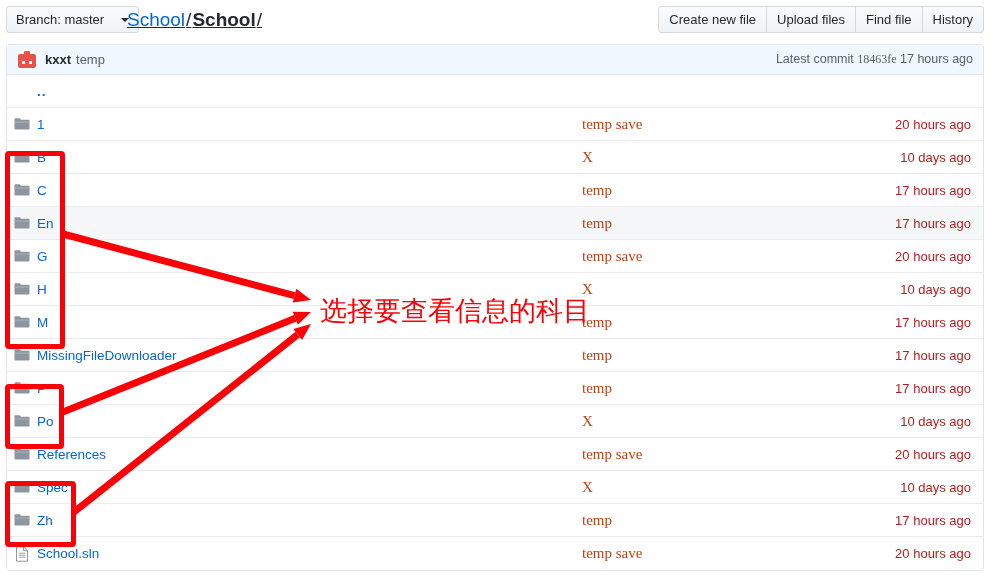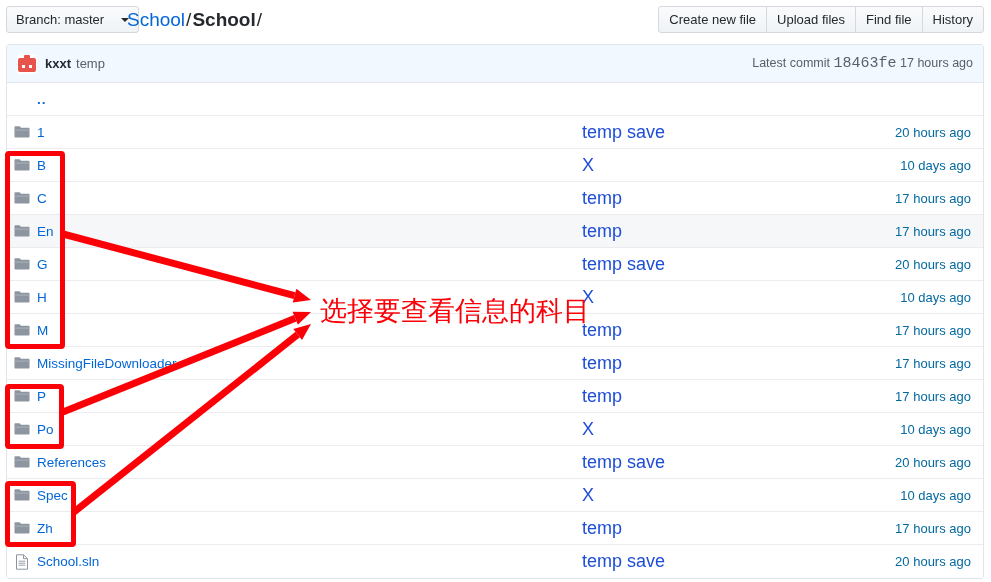--- a/index.html
+++ b/index.html
@@ -32,20 +32,21 @@
     border-left:4px solid transparent;
     border-right:4px solid transparent;
     border-top:4px solid #24292e;
     margin-left:2px;
   }
   .breadcrumb{
     position:absolute;left:127px;top:7px;
     font-size:19px;line-height:26px;
     color:#24292e;font-weight:400;
     white-space:nowrap;
+    text-decoration:underline;
   }
   .breadcrumb .link{color:#0366d6;cursor:pointer;}
   .breadcrumb .sep{color:#24292e;padding:0 1px;}
   .breadcrumb .cur{color:#24292e;font-weight:600;}
 
   .btn-group{
     position:absolute;right:7px;top:6px;
     display:flex;
     border:1px solid #d5d9dd;border-radius:3px;
     overflow:hidden;
@@ -64,21 +65,21 @@
   .btn-group .gbtn:last-child{border-right:none;}
 
   
   .table{
     position:absolute;left:6px;top:44px;width:978px;
     border:1px solid #e1e4e8;border-radius:3px;
     box-sizing:border-box;
     background:#fff;
   }
   .commit-bar{
-    height:38px;
+    height:30px;
     background:#f1f8ff;
     border-bottom:1px solid #e1e4e8;
     display:flex;align-items:center;
     padding:0 10px;
     box-sizing:border-box;
   }
   .avatar{
     width:20px;height:20px;flex:0 0 20px;
     border-radius:3px;
     position:relative;overflow:hidden;
@@ -97,22 +98,22 @@
     position:absolute;top:11px;width:3px;height:3px;background:#fff;
   }
   .avatar .eye.l{left:5px;}
   .avatar .eye.r{left:12px;}
   .commit-user{font-weight:700;font-size:13px;color:#24292e;cursor:pointer;}
   .commit-msg{font-size:13px;color:#586069;margin-left:5px;}
   .commit-right{
     margin-left:auto;font-size:12.5px;color:#586069;white-space:nowrap;
   }
   .commit-right .sha{
-    font-family:Liberation Mono, monospace;
-    font-size:15px;color:#586069;
+    font-family:Liberation Serif, serif;
+    font-size:12px;color:#586069;
   }
 
   
   .row{
     height:33px;
     display:flex;align-items:center;
     border-bottom:1px solid #eaecef;
     box-sizing:border-box;
     background:#fff;
   }
@@ -123,28 +124,29 @@
     display:flex;align-items:center;justify-content:center;
   }
   .row .c-name{
     flex:0 0 545px;
     font-size:13.5px;color:#0366d6;
     white-space:nowrap;overflow:hidden;text-overflow:ellipsis;
     cursor:pointer;
   }
   .row .c-msg{
     flex:1 1 auto;
-    font-size:18px;color:#1d4ed8;
+    font-size:15px;color:#c2410c;
     white-space:nowrap;overflow:hidden;text-overflow:ellipsis;
     padding-right:8px;
+    font-family:Liberation Serif, serif;
   }
   .row .c-age{
     flex:0 0 150px;
     text-align:right;padding-right:12px;
-    font-size:13px;color:#0369a1;white-space:nowrap;
+    font-size:13px;color:#b91c1c;white-space:nowrap;
   }
   .row.updir .c-name{
     color:#0366d6;font-weight:700;letter-spacing:1px;padding-left:0;
   }
   .ficon{display:block;}
 
   
   .anno-layer{
     position:absolute;left:0;top:0;width:991px;height:445px;
     pointer-events:none;

